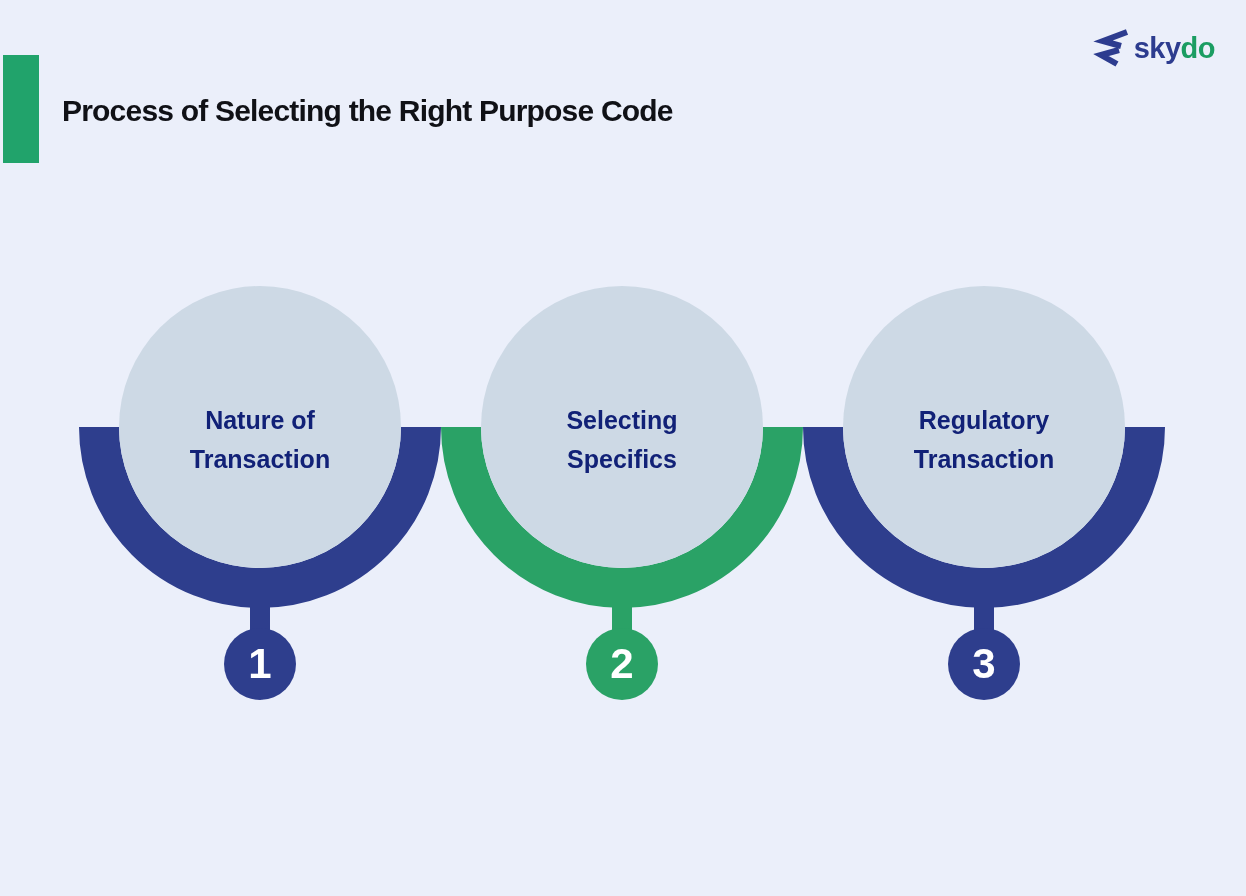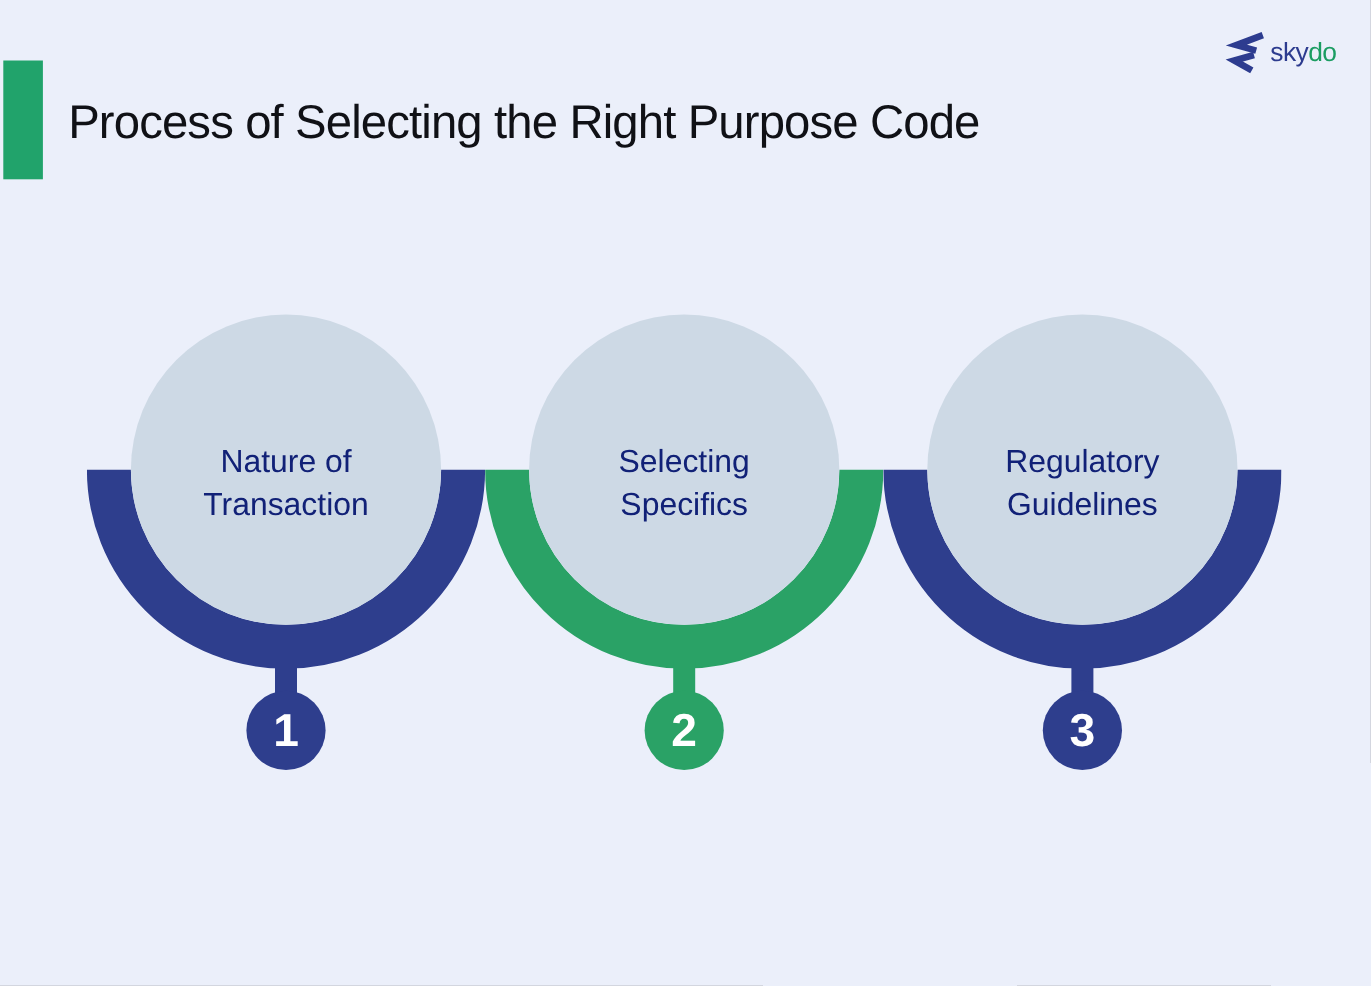--- a/index.html
+++ b/index.html
@@ -27,39 +27,39 @@
   .accent-bar{
     position:absolute;
     left:3px; top:55px;
     width:36px; height:108px;
     background:var(--accent-green);
   }
   .title{
     position:absolute;
     left:62px; top:84px;
     margin:0;
-    font-size:43px;
+    font-size:30px;
     line-height:54px;
-    font-weight:normal;
+    font-weight:bold;
     letter-spacing:-0.8px;
     color:var(--title-color);
     white-space:nowrap;
   }
 
   
   .logo{
     position:absolute;
     top:28px; right:31px;
     display:flex;
     align-items:center;
     gap:3px;
   }
   .logo .wordmark{
-    font-size:24px;
-    font-weight:normal;
+    font-size:29px;
+    font-weight:bold;
     letter-spacing:-0.5px;
     line-height:40px;
   }
   .logo .word-first{color:var(--logo-first);}
   .logo .word-second{color:var(--logo-second);}
 
   
   .step{
     position:absolute;
     top:0;
@@ -84,22 +84,22 @@
     background:var(--bubble-fill);
     display:flex;
     align-items:center;
     justify-content:center;
     text-align:center;
   }
   .bubble-label{
     position:relative;
     top:13px;
     color:var(--label-text);
-    font-size:29px;
-    font-weight:normal;
+    font-size:25px;
+    font-weight:bold;
     line-height:39px;
     white-space:pre-line;
     text-align:center;
   }
   .stem{
     position:absolute;
     left:171px; top:600px;
     width:20px; height:36px;
     background:var(--step-color);
   }
@@ -160,21 +160,21 @@
       <div class="stem"></div>
       <div class="num-badge">
         <span>2</span>
       </div>
     </div>
 
     <div class="step" style="--cx: 984px; --step-color: #2e3e8d;">
       <div class="arc"></div>
       <div class="bubble">
         <div class="bubble-label">Regulatory
-Guidelines</div>
+Transaction</div>
       </div>
       <div class="stem"></div>
       <div class="num-badge">
         <span>3</span>
       </div>
     </div>
 
   </div>
 </div>
 

